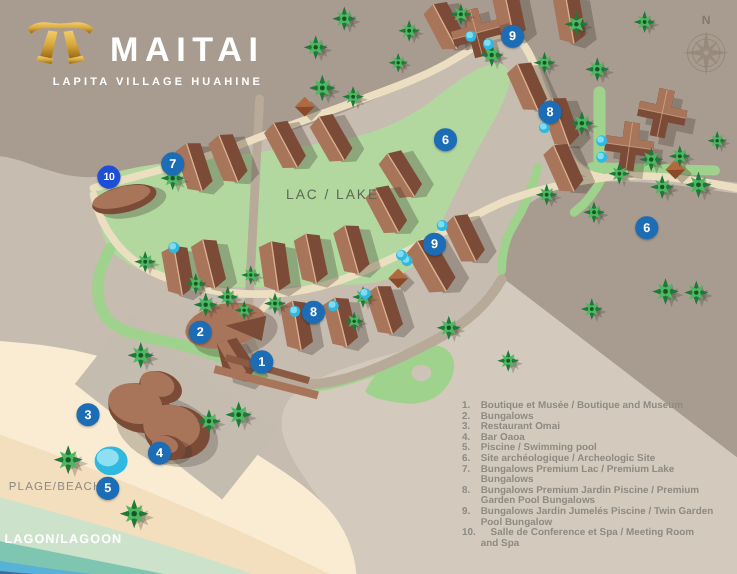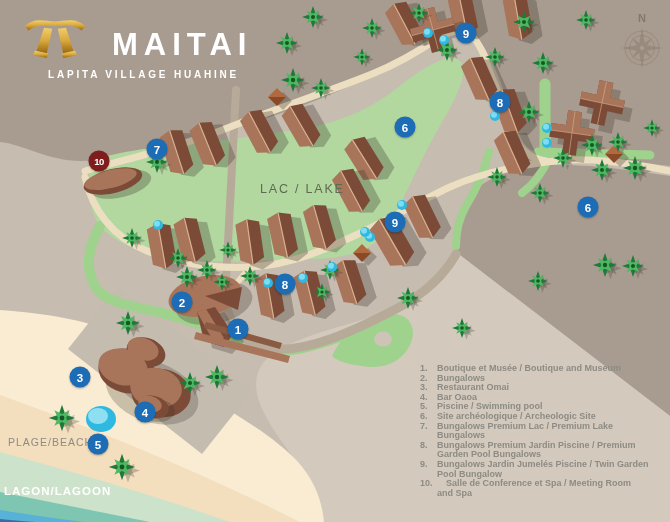--- a/index.html
+++ b/index.html
@@ -1,26 +1,26 @@
 <!DOCTYPE html>
 <html><head>
 <meta charset="utf-8">
 <style>
   html,body{margin:0;padding:0;background:#a89c90;}
   #stage{position:relative;width:670px;height:522px;overflow:hidden;
          font-family:"Liberation Sans",sans-serif;background:#c6bcb0;}
   #map-svg{position:absolute;left:0;top:0;}
   
   #logo{position:absolute;left:22px;top:12px;color:#fff;}
-  #logo-row{display:flex;align-items:flex-end;gap:24px;}
+  #logo-row{display:flex;align-items:flex-end;gap:12px;}
   #logo-title{font-size:31px;font-weight:bold;letter-spacing:6px;line-height:1;padding-bottom:2px;}
   #logo-sub{margin-top:7px;margin-left:2px;font-size:10px;font-weight:bold;letter-spacing:2.8px;padding-left:24px;}
   
   .map-label{position:absolute;font-weight:bold;}
-  #lbl-lake{left:260px;top:170px;font-size:12.5px;letter-spacing:1.8px;color:#5e6a54;font-weight:normal;margin-top:12px;}
+  #lbl-lake{left:260px;top:170px;font-size:12.5px;letter-spacing:1.8px;color:#5e6a54;font-weight:normal;}
   #lbl-beach{left:8px;top:436px;font-size:10.5px;letter-spacing:1px;color:#8e8b83;font-weight:normal;}
   #lbl-lagoon{left:4px;top:485px;font-size:11.5px;letter-spacing:1px;color:#ffffff;font-weight:bold;}
   
   .marker{position:absolute;width:21px;height:21px;border-radius:50%;
           display:flex;align-items:center;justify-content:center;
           color:#fff;font-size:11.5px;font-weight:bold;
           transform:translate(-50%,-50%);box-shadow:0 1px 2px rgba(0,0,0,.3);}
   .marker.wide{font-size:9.5px;letter-spacing:-0.5px;}
   
   #legend{position:absolute;left:420px;top:364px;width:248px;
@@ -286,21 +286,21 @@
 
 <div class="map-label" id="lbl-lake">LAC / LAKE</div>
 <div class="map-label" id="lbl-beach">PLAGE/BEACH</div>
 <div class="map-label" id="lbl-lagoon">LAGON/LAGOON</div>
 
 <div id="marker-layer">
       <div class="marker" style="left: 466px; top: 33px; background: rgb(29, 109, 182);">9</div>
       <div class="marker" style="left: 500px; top: 102px; background: rgb(29, 109, 182);">8</div>
       <div class="marker" style="left: 405px; top: 127px; background: rgb(29, 109, 182);">6</div>
       <div class="marker" style="left: 588px; top: 207px; background: rgb(29, 109, 182);">6</div>
-      <div class="marker wide" style="left: 99px; top: 161px; background: #7f1d1d;">10</div>
+      <div class="marker wide" style="left: 99px; top: 161px; background: #1d4ed8;">10</div>
       <div class="marker" style="left: 157px; top: 149px; background: rgb(29, 109, 182);">7</div>
       <div class="marker" style="left: 395px; top: 222px; background: rgb(29, 109, 182);">9</div>
       <div class="marker" style="left: 285px; top: 284px; background: rgb(29, 109, 182);">8</div>
       <div class="marker" style="left: 182px; top: 302px; background: rgb(29, 109, 182);">2</div>
       <div class="marker" style="left: 238px; top: 329px; background: rgb(29, 109, 182);">1</div>
       <div class="marker" style="left: 80px; top: 377px; background: rgb(29, 109, 182);">3</div>
       <div class="marker" style="left: 145px; top: 412px; background: rgb(29, 109, 182);">4</div>
       <div class="marker" style="left: 98px; top: 444px; background: rgb(29, 109, 182);">5</div>
     </div>
 

